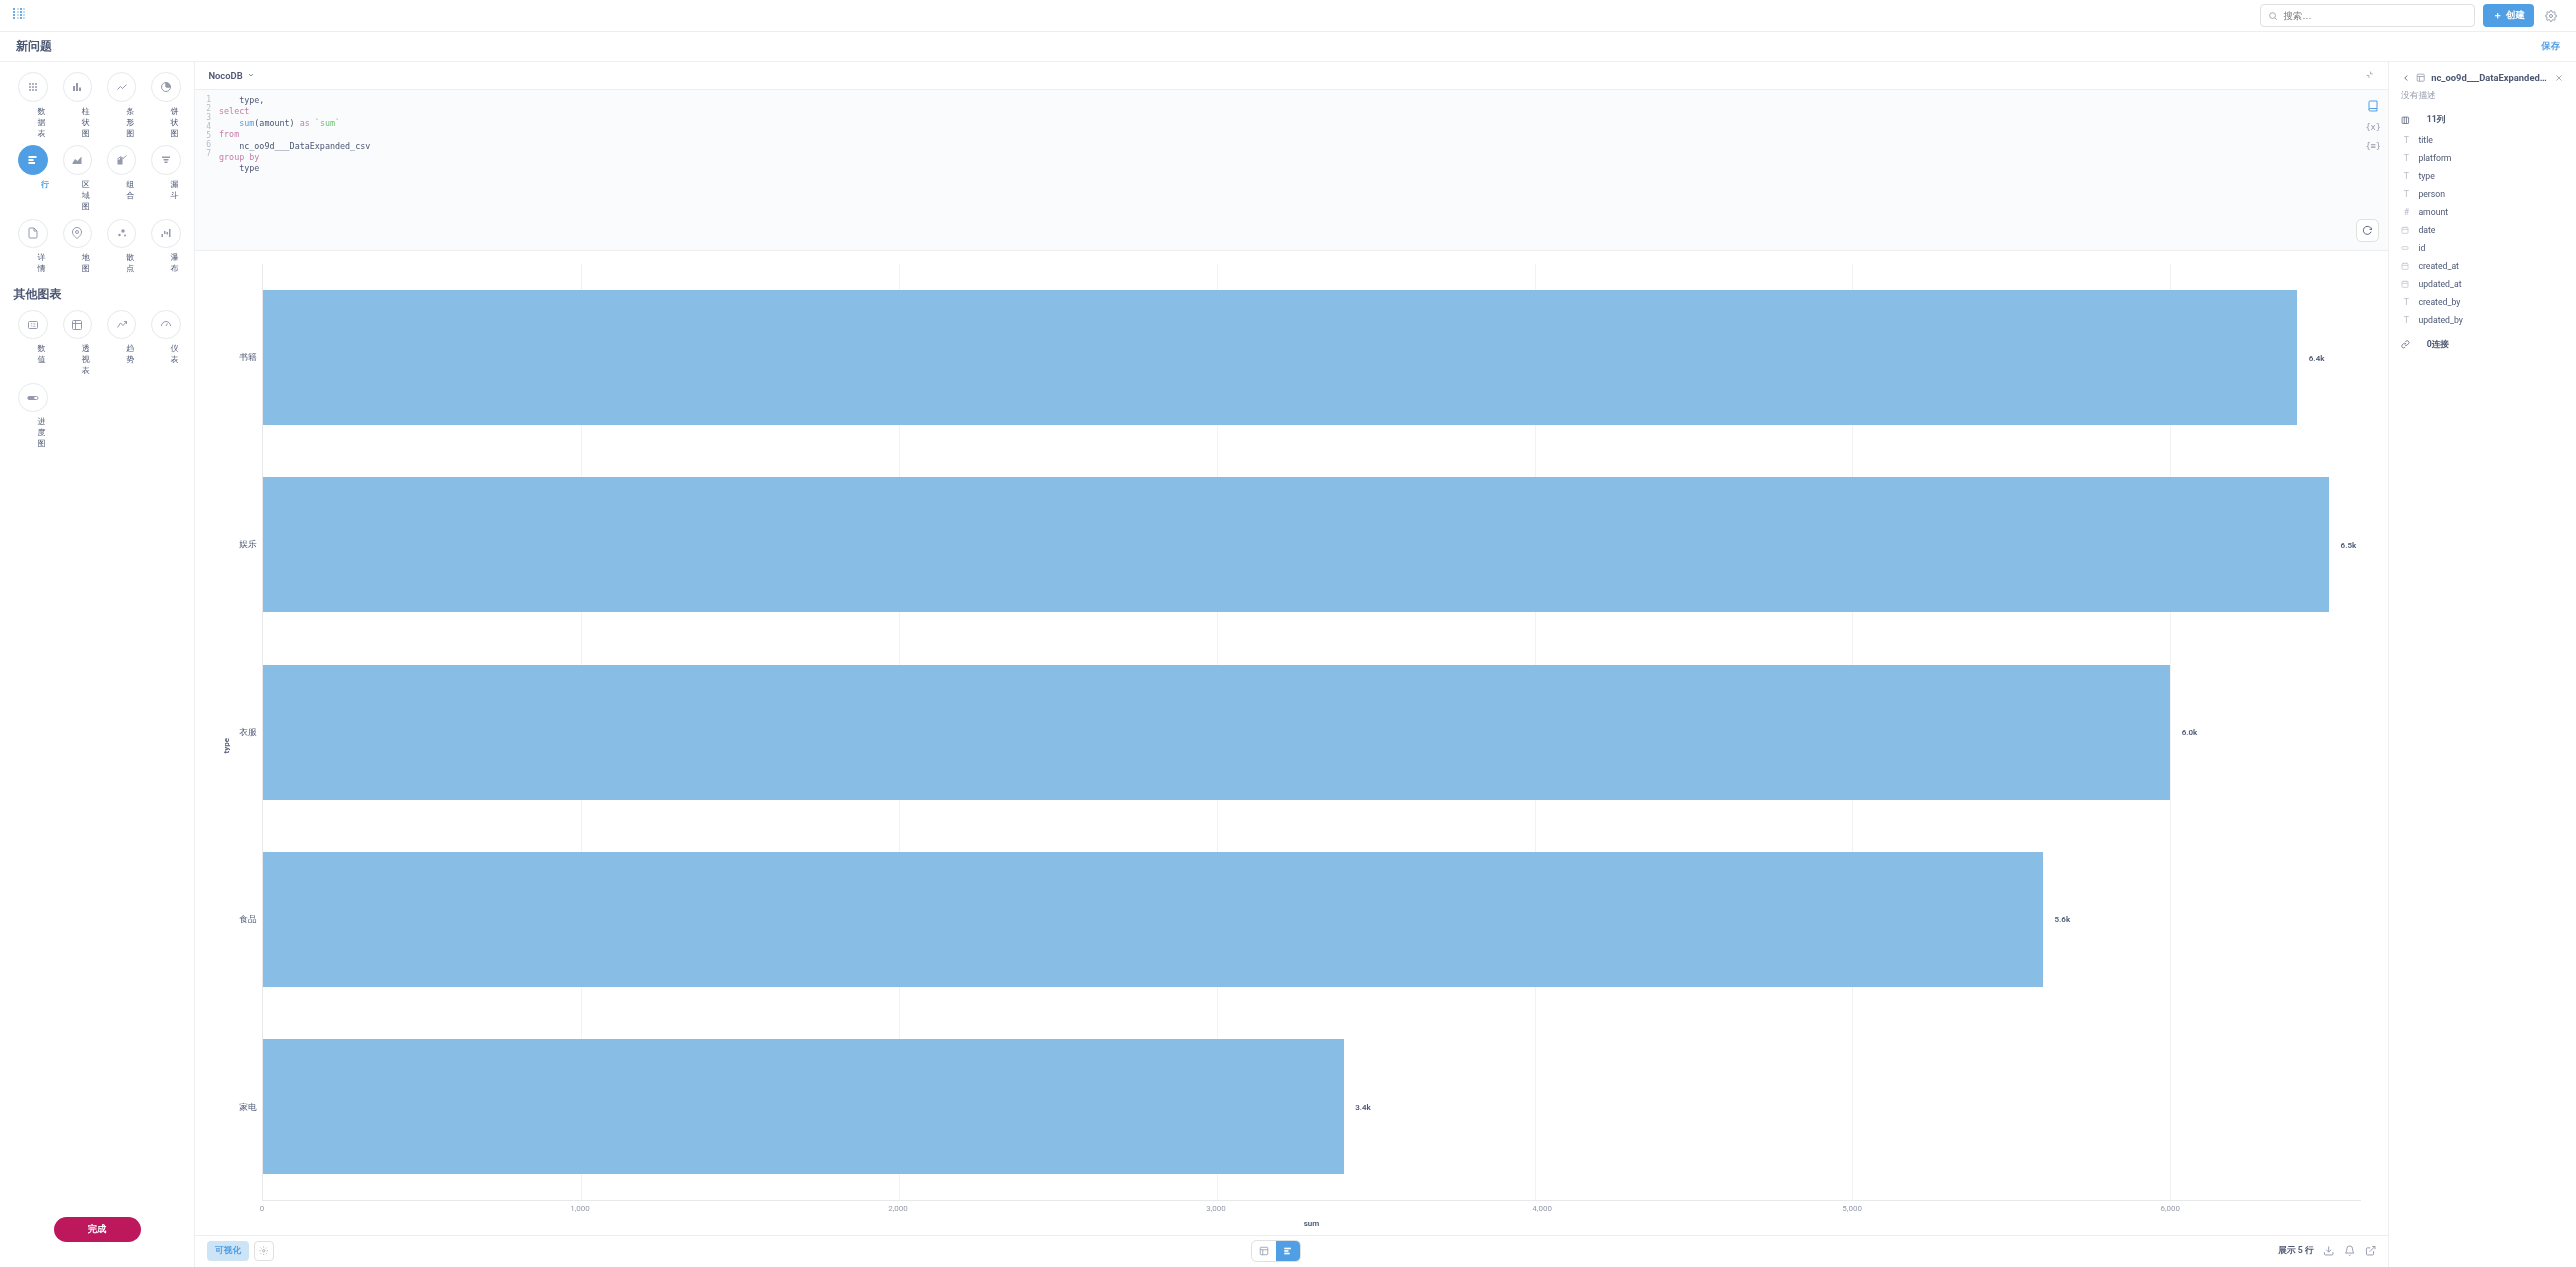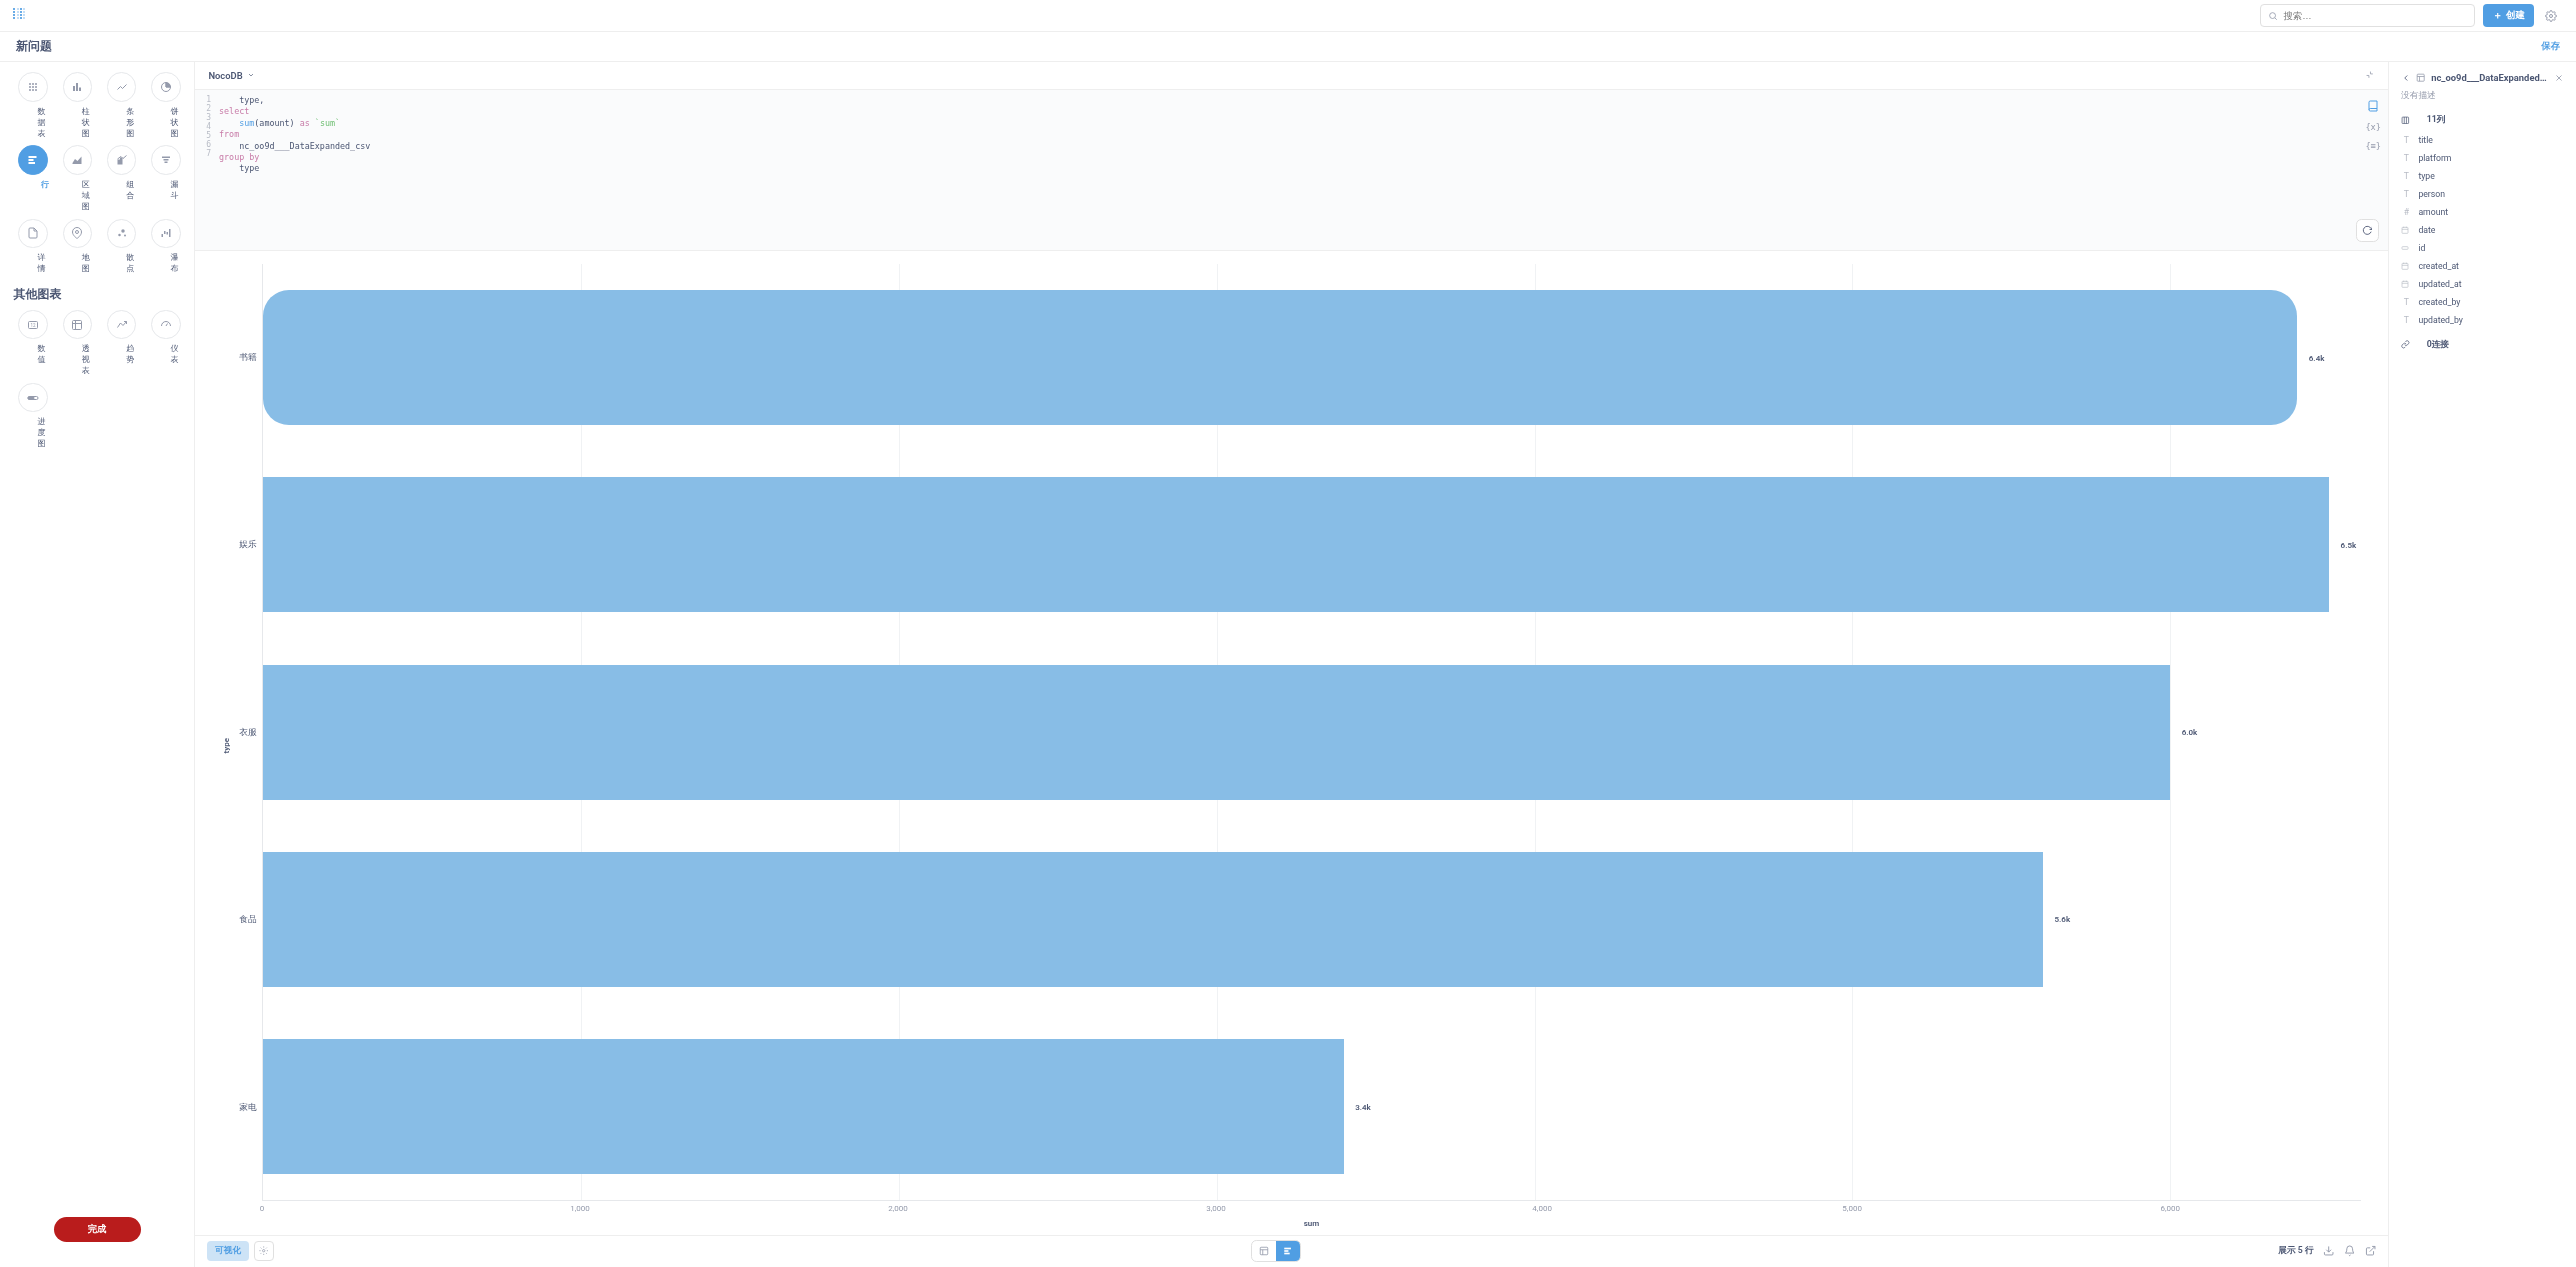--- a/index.html
+++ b/index.html
@@ -29,21 +29,21 @@
 .right-panel { width: 188px; border-left: 0.7px solid #eee; padding: 10.7px 12px; overflow-y: auto; }
 
 
 .viz-grid { display: grid; grid-template-columns: repeat(4, 39px); gap: 6.7px 5.4px; margin-bottom: 12px; }
 .viz-item { display: flex; flex-direction: column; align-items: center; gap: 4px; cursor: pointer; }
 .viz-icon { width: 29.5px; height: 29.5px; border: 0.7px solid #e6e8eb; border-radius: 50%; display: flex; align-items: center; justify-content: center; color: #949aab; background:#fff; }
 .viz-icon.active { background: #509ee3; border-color: #509ee3; color: #fff; }
 .viz-label { font-size: 8px; color: #4c5773; padding-left: 24px; }
 .viz-label.active { color: #509ee3; font-weight: 600; }
 .section-label { font-size: 12px; font-weight: 600; color: #4c5773; margin: 4px 0 6.7px; }
-.done-btn { margin-top: auto; align-self: center; background: #b91c1c; color: #fff; border: none; border-radius: 670px; height: 25.5px; width: 87px; font-size: 9.4px; font-weight: 700; cursor: pointer; margin-bottom: 13.4px; }
+.done-btn { margin-top: auto; align-self: center; background: #be185d; color: #fff; border: none; border-radius: 670px; height: 25.5px; width: 87px; font-size: 9.4px; font-weight: 700; cursor: pointer; margin-bottom: 13.4px; }
 
 
 .db-row { height: 28px; display: flex; align-items: center; padding: 0 13.4px; border-bottom: 0.7px solid #eee; color: #4c5773; }
 .db-name { font-weight: 600; }
 .editor-wrap { display: flex; background: #fafbfc; border-bottom: 0.7px solid #eee; height: 161px; position: relative; }
 .gutter { width: 20px; text-align: right; padding: 5.4px 4px 0 0; font-family: Menlo, Consolas, monospace; font-size: 8px; color: #b8bcc6; user-select: none; }
 .code { flex: 1; padding: 5.4px 0 0 4px; font-family: Menlo, Consolas, monospace; font-size: 8.4px; line-height: 11.4px; white-space: pre; color: #4c5773; }
 .kw { color: #c87ca8; }
 .fn { color: #509ee3; }
 .str { color: #6fbf73; }
@@ -375,21 +375,21 @@
               <div class="cat-label">家电</div>
             </div>
           <div class="chart-bars" id="chart-bars">
               <div class="grid-line" style="left: 15.1515%;"></div>
               <div class="grid-line" style="left: 30.303%;"></div>
               <div class="grid-line" style="left: 45.4545%;"></div>
               <div class="grid-line" style="left: 60.6061%;"></div>
               <div class="grid-line" style="left: 75.7576%;"></div>
               <div class="grid-line" style="left: 90.9091%;"></div>
               <div class="bar-row">
-                <div class="bar" style="width: 96.9697%; border-radius: 26px;">
+                <div class="bar" style="width: 96.9697%;">
                   <span class="bar-val">6.4k</span>
                 </div>
               </div>
               <div class="bar-row">
                 <div class="bar" style="width: 98.4848%;">
                   <span class="bar-val">6.5k</span>
                 </div>
               </div>
               <div class="bar-row">
                 <div class="bar" style="width: 90.9091%; padding-left: 17px;">

